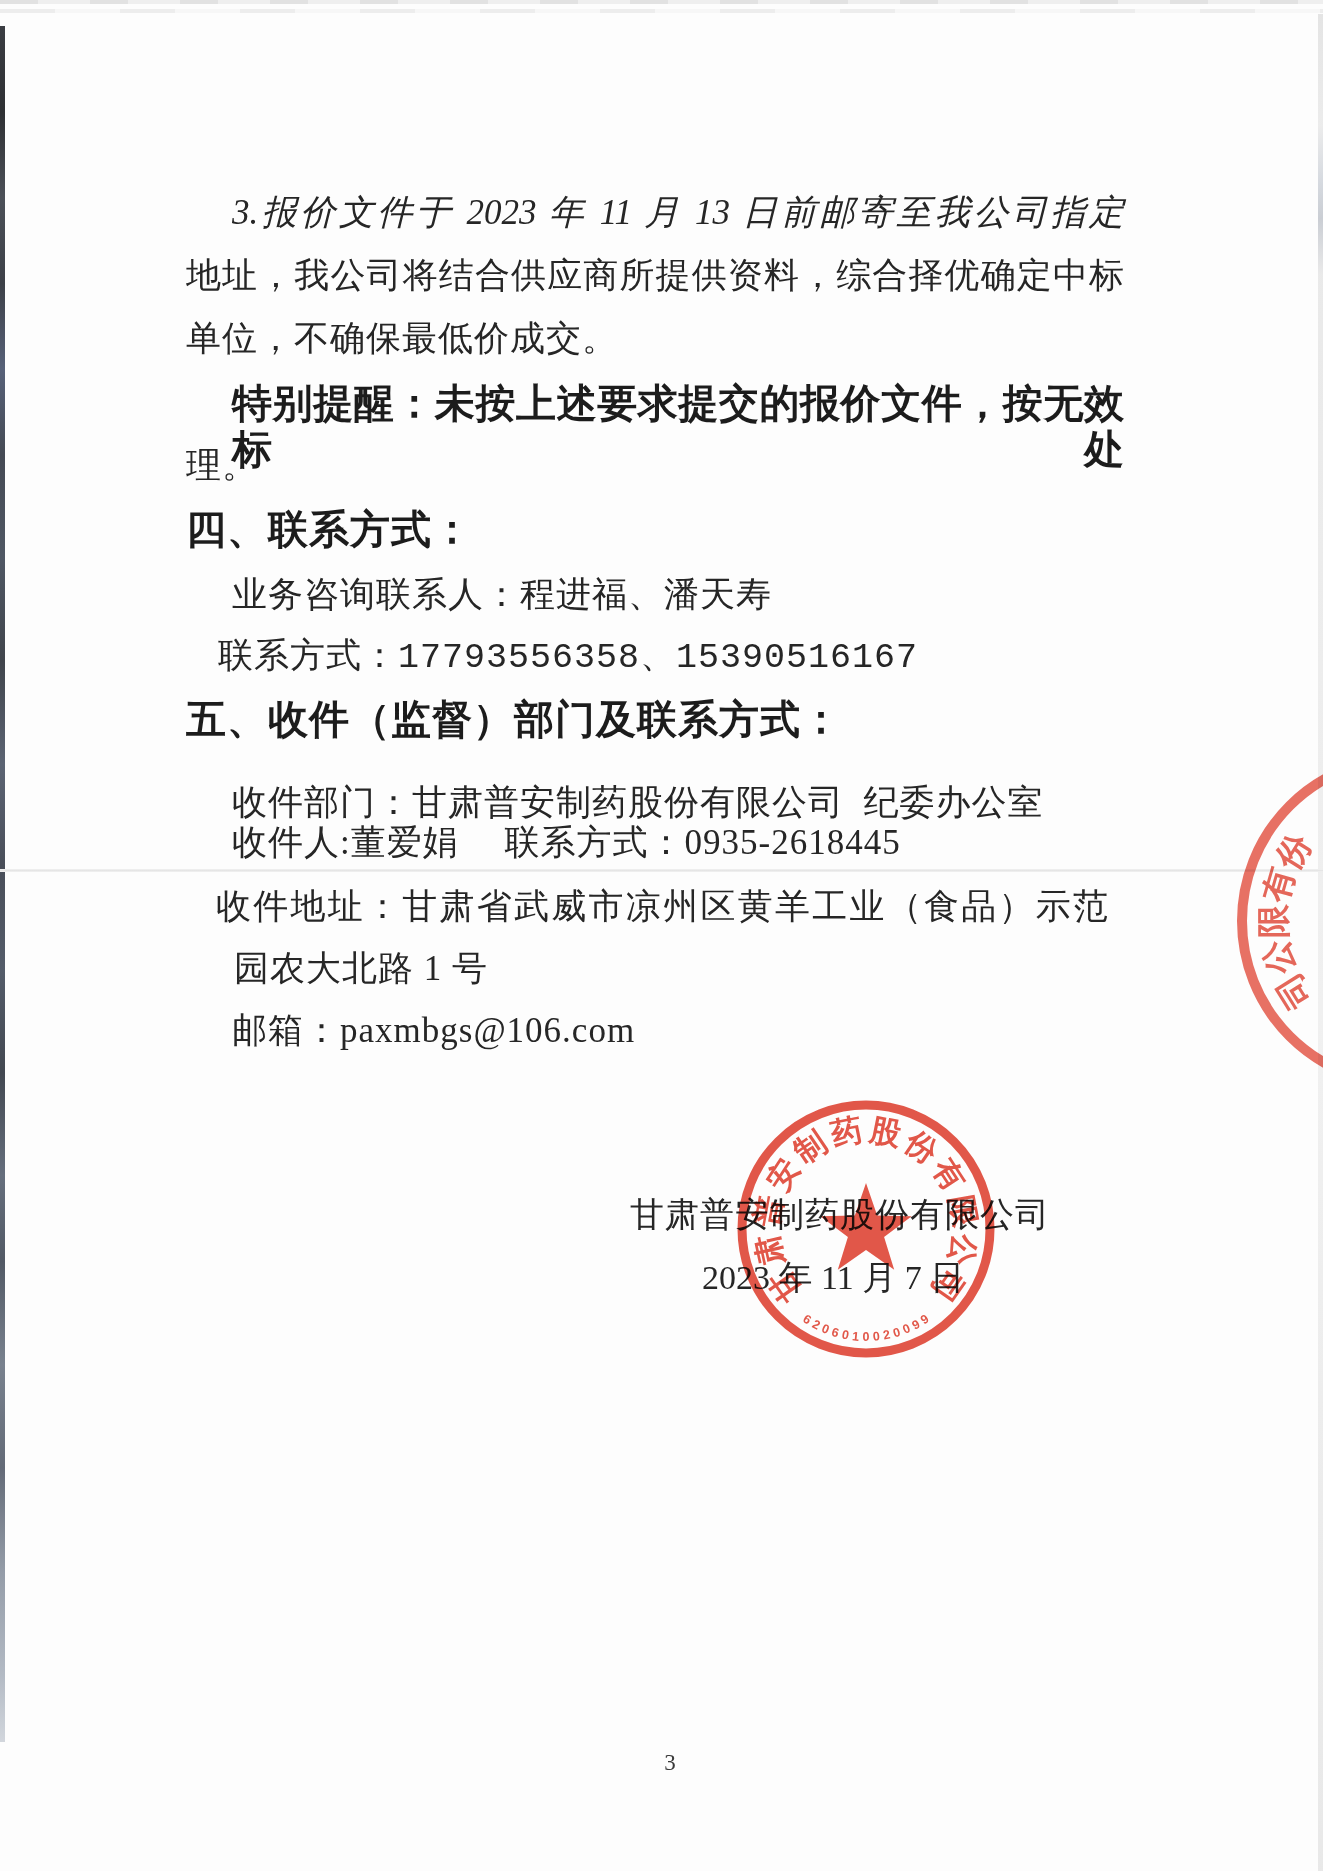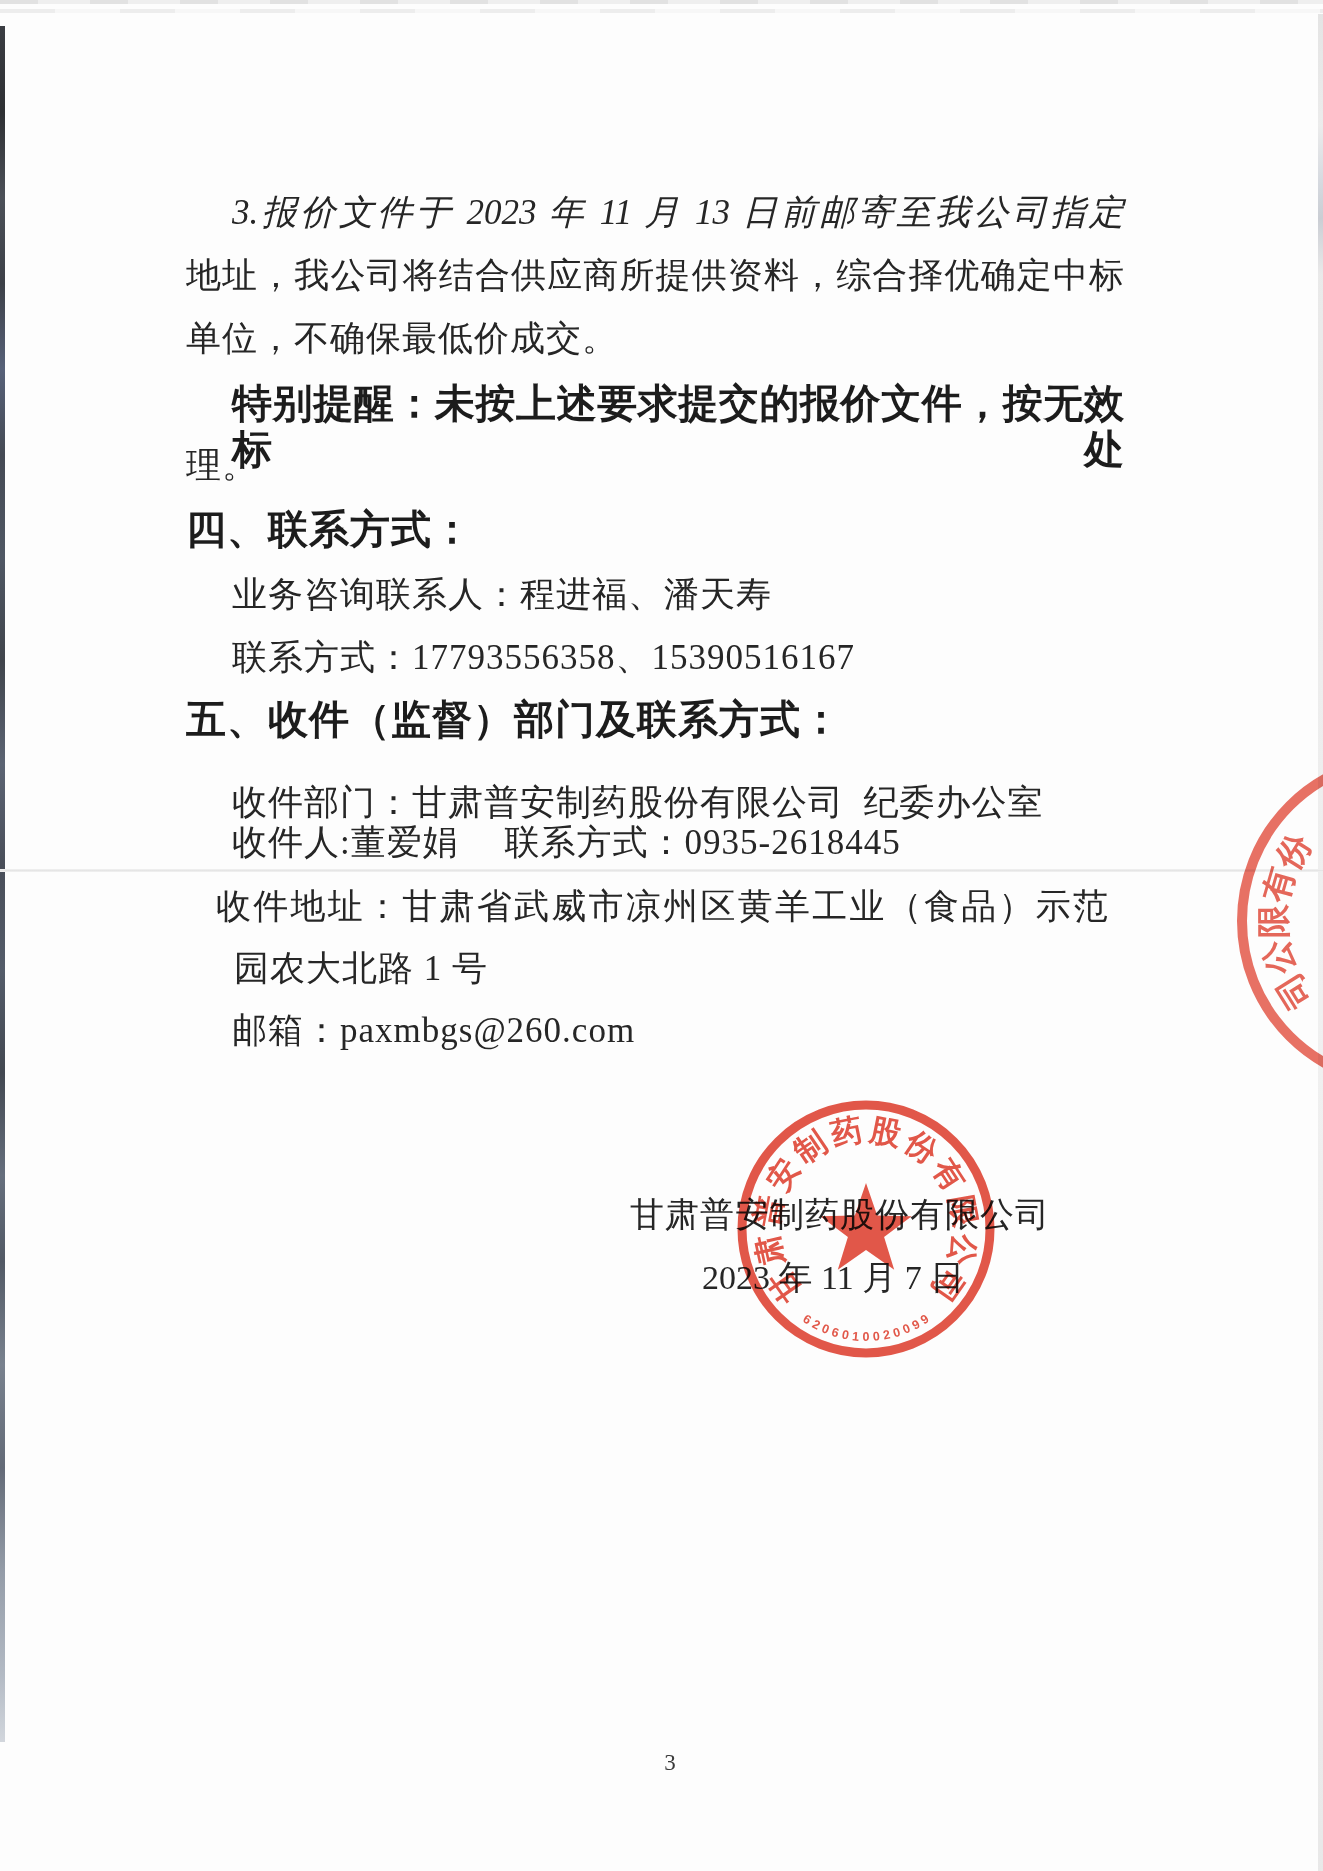--- a/index.html
+++ b/index.html
@@ -58,27 +58,27 @@
   <div class="fold-line"></div>
 
   <div class="txt-layer" id="doc-lines">
       <div class="ln full" style="left: 232px; top: 190px; width: 892px; font-style: italic;">3.报价文件于 2023 年 11 月 13 日前邮寄至我公司指定</div>
       <div class="ln full" style="left: 186px; top: 253px; width: 938px;">地址，我公司将结合供应商所提供资料，综合择优确定中标</div>
       <div class="ln" style="left: 186px; top: 316px;">单位，不确保最低价成交。</div>
       <div class="ln bold full" style="left: 232px; top: 380px; width: 892px;">特别提醒：未按上述要求提交的报价文件，按无效标处</div>
       <div class="ln" style="left: 186px; top: 443px;">理。</div>
       <div class="ln bold" style="left: 186px; top: 506px;">四、联系方式：</div>
       <div class="ln" style="left: 232px; top: 572px;">业务咨询联系人：程进福、潘天寿</div>
-      <div class="ln" style="left: 232px; top: 635px;">联系方式：17793556358、15390516167</div>
+      <div class="ln" style="left: 218px; top: 635px; font-family: Liberation Mono, monospace;">联系方式：17793556358、15390516167</div>
       <div class="ln bold" style="left: 186px; top: 696px;">五、收件（监督）部门及联系方式：</div>
       <div class="ln" style="left: 232px; top: 780px;">收件部门：甘肃普安制药股份有限公司  纪委办公室</div>
       <div class="ln" style="left: 232px; top: 820px;">收件人:董爱娟　 联系方式：0935-2618445</div>
       <div class="ln full" style="left: 216px; top: 884px; width: 892px; font-family: Liberation Serif, serif;">收件地址：甘肃省武威市凉州区黄羊工业（食品）示范</div>
       <div class="ln" style="left: 186px; top: 946px; margin-left: 48px;">园农大北路 1 号</div>
-      <div class="ln" style="left: 232px; top: 1008px;">邮箱：paxmbgs@260.com</div>
+      <div class="ln" style="left: 232px; top: 1008px;">邮箱：paxmbgs@106.com</div>
     </div>
 
   <div class="sig" style="left:630px;top:1192px;letter-spacing:1px;">甘肃普安制药股份有限公司</div>
   <div class="sig" style="left:702px;top:1255px;">2023 年 11 月 7 日</div>
 
   <div class="pagenum">3</div>
 
   <div class="seal seal-main" id="seal-main"><svg width="270" height="270" viewBox="0 0 270 270">
         <circle cx="135" cy="135" r="124" fill="none" stroke="#e04130" stroke-width="9"></circle>
         <polygon points="135,89 146.2,121.6 180.7,122.2 153.1,142.9 163.2,175.8 135,156 106.8,175.8 116.9,142.9 89.3,122.2 123.8,121.6" fill="#e04130"></polygon>

